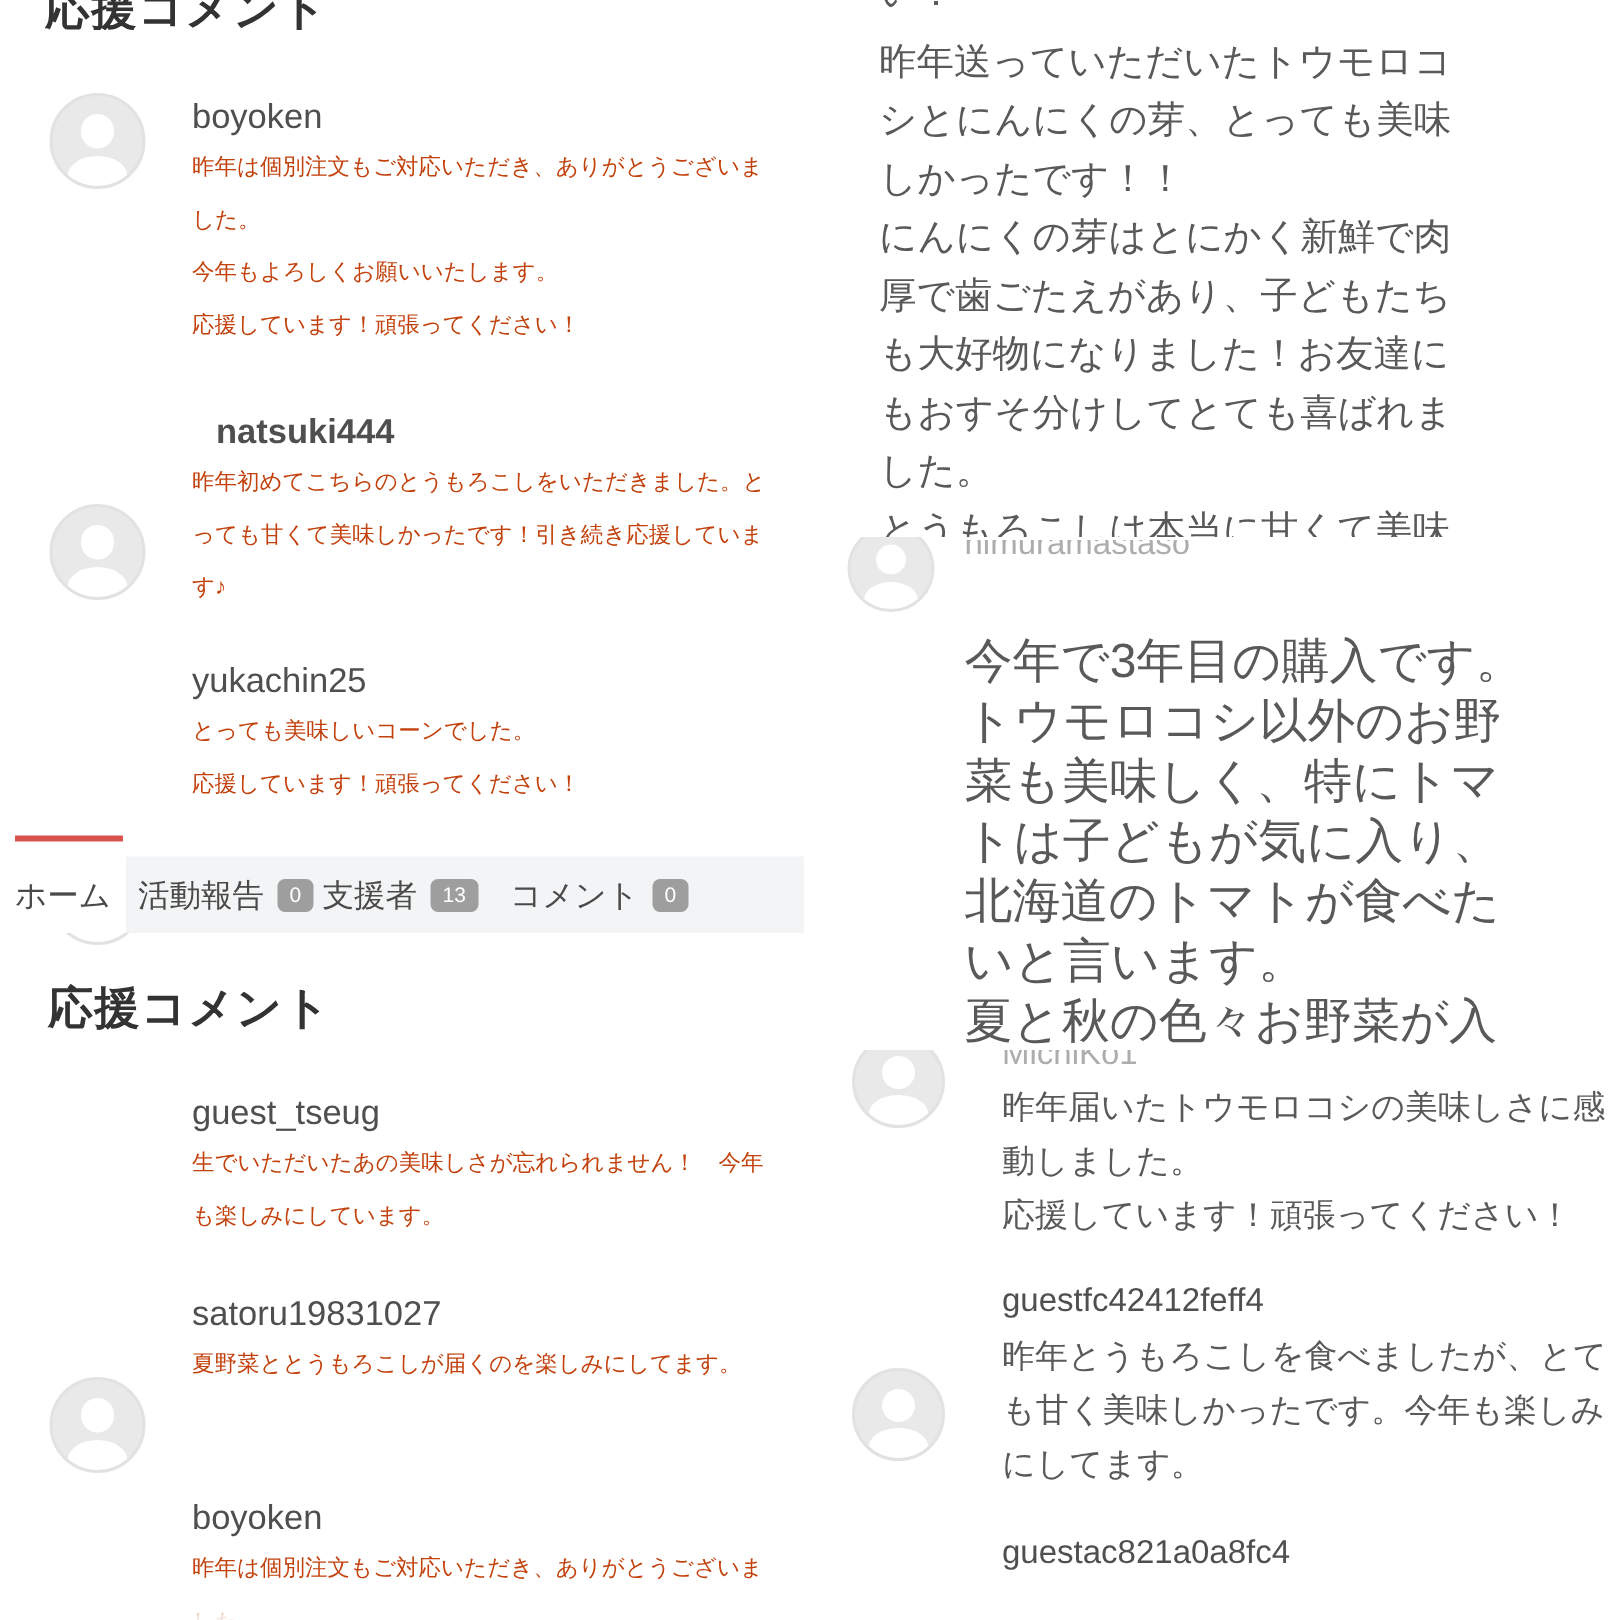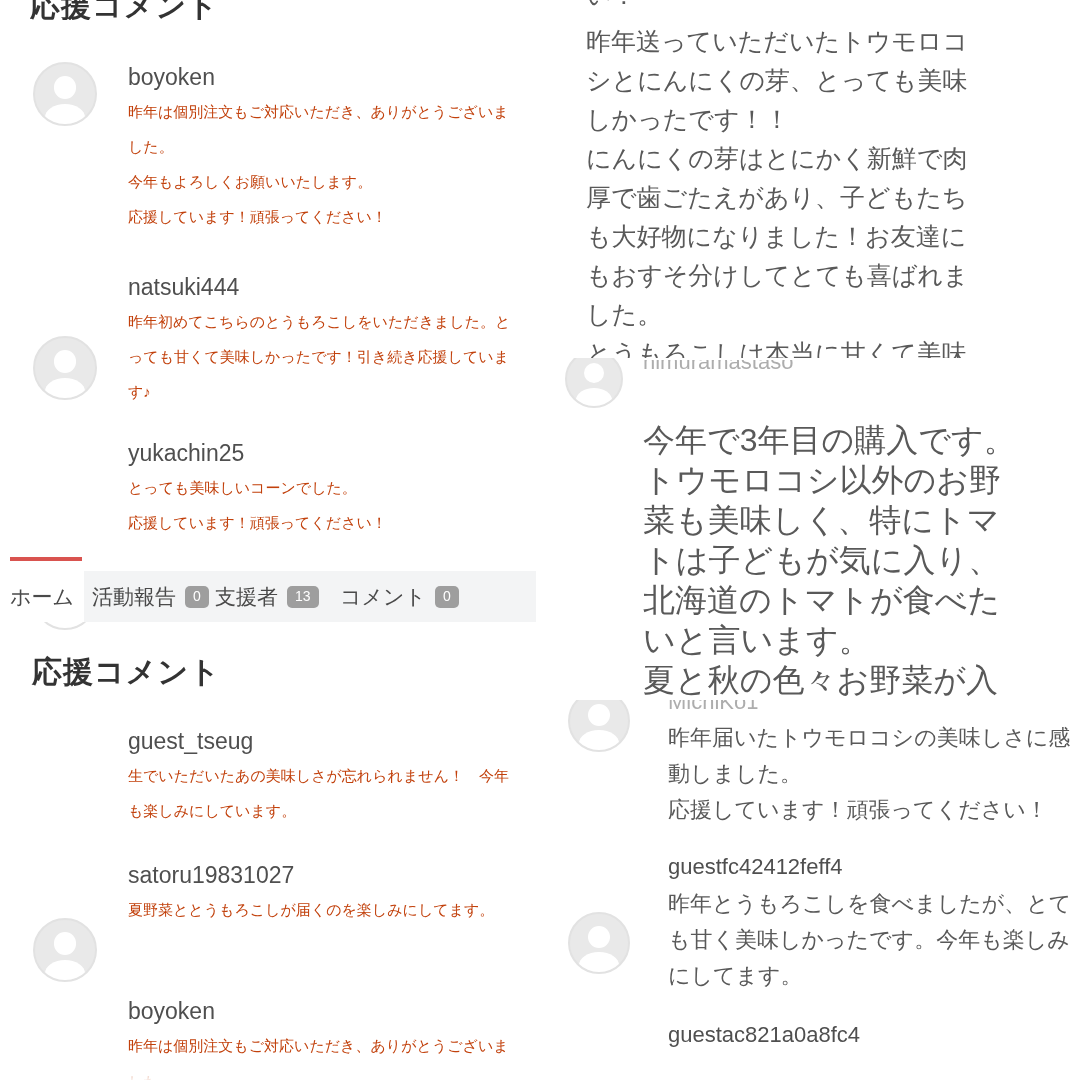--- a/index.html
+++ b/index.html
@@ -41,21 +41,21 @@
   <div>
     <div class="abs avatar" style="left:33px;top:62px;width:64px;height:64px;"></div>
     <div class="abs uname" style="left:128px;top:64px;">boyoken</div>
     <div class="abs ctext" style="left:128px;top:94px;width:392px;">昨年は個別注文もご対応いただき、ありがとうございました。
 今年もよろしくお願いいたします。
 応援しています！頑張ってください！</div>
   </div>
 
   <div>
     <div class="abs avatar" style="left:33px;top:272px;width:64px;height:64px;"></div>
-    <div class="abs uname" style="left:128px;top:274px;">natsuki444</div>
+    <div class="abs uname" style="left:144px;top:274px;font-weight:bold;">natsuki444</div>
     <div class="abs ctext" style="left:128px;top:304px;width:392px;">昨年初めてこちらのとうもろこしをいただきました。とっても甘くて美味しかったです！引き続き応援しています♪</div>
   </div>
 
   <div>
     <div class="abs avatar" style="left:33px;top:438px;width:64px;height:64px;"></div>
     <div class="abs uname" style="left:128px;top:440px;">yukachin25</div>
     <div class="abs ctext" style="left:128px;top:470px;width:392px;">とっても美味しいコーンでした。
 応援しています！頑張ってください！</div>
   </div>
 

